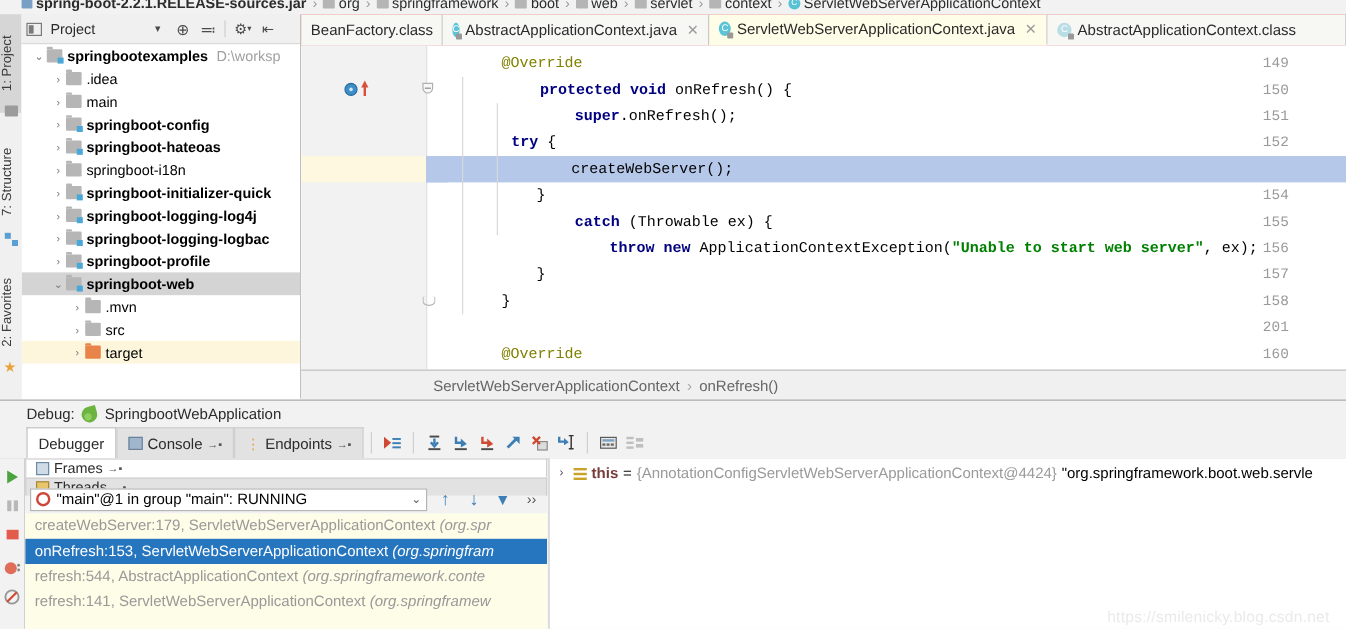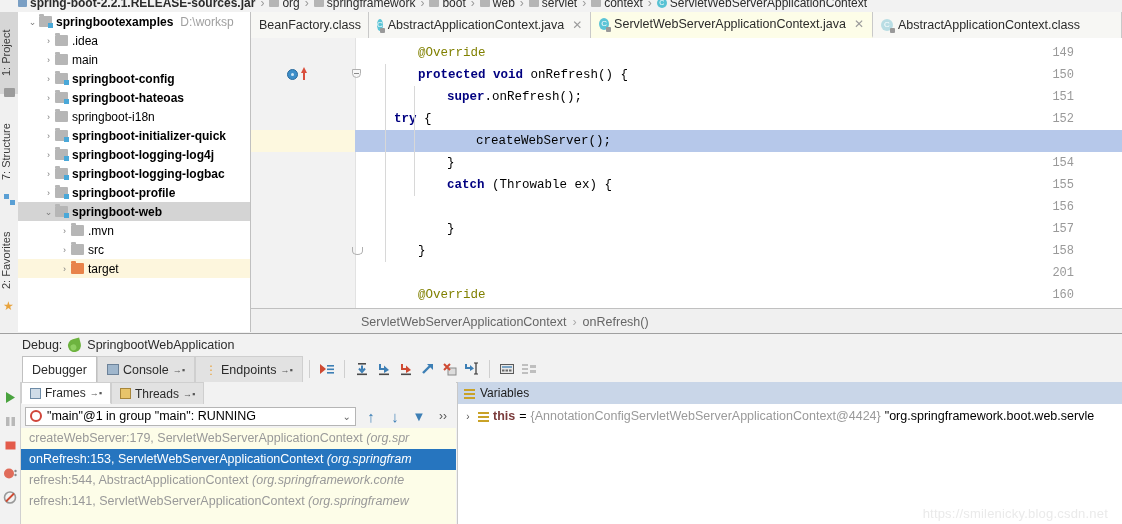--- a/index.html
+++ b/index.html
@@ -104,21 +104,21 @@
   .gutnum{
     position:absolute;right:48px;font-family:"Liberation Mono",monospace;
     font-size:12px;color:#999;text-align:right;width:34px;
   }
   .codearea{position:absolute;left:104px;top:0;right:0;height:270px;}
   .cline{
     position:absolute;left:0;right:0;height:22px;line-height:22px;
     font-family:"Liberation Mono",monospace;font-size:12.5px;white-space:pre;
     color:#000;padding-left:34px;box-sizing:border-box;
   }
-  .kw{color:#000080;font-weight:bold;}
+  .kw{color:#000080;font-weight:bold;margin-left:32px;}
   .ann{color:#808000;}
   .str{color:#008000;font-weight:bold;}
   .hlrow{position:absolute;left:0;right:0;height:22px;background:#b6c8ea;}
   .gutterhl{position:absolute;left:0;width:104px;height:22px;background:#fdf8df;}
   .gutterhl2{position:absolute;left:104px;width:18px;height:22px;background:#b6c8ea;}
   .indentline{position:absolute;width:1px;background:#d8d8d8;}
 
   .breakpt{position:absolute;width:11px;height:11px;border-radius:50%;
            background:#3d8ec9;border:1px solid #2a6a9c;box-sizing:border-box;}
   .breakpt:after{content:"";position:absolute;left:3px;top:3px;width:3px;height:3px;
@@ -160,21 +160,21 @@
   .dtoolsep{width:1px;background:#cfcfcf;margin:4px 6px;}
   .dbtn{width:22px;height:22px;display:flex;align-items:center;justify-content:center;
         margin-top:2px;cursor:pointer;}
 
   .dbgbody{position:absolute;left:0;top:48px;width:1122px;height:143px;}
   .dbgleftstrip{position:absolute;left:0;top:0;width:20px;height:143px;background:#f2f2f2;
                 border-right:1px solid #d0d0d0;}
   .sbtn{position:absolute;left:3px;width:15px;height:15px;cursor:pointer;}
 
   .framespane{position:absolute;left:21px;top:0;width:435px;height:143px;background:#fff;}
-  .ftabs{height:22px;display:flex;align-items:stretch;background:#f2f2f2;}
+  .ftabs{height:22px;display:flex;align-items:stretch;background:#f2f2f2;flex-direction:column;}
   .ftab{display:flex;align-items:center;gap:4px;padding:0 8px;font-size:12px;color:#2b2b2b;
         background:#e2e2e2;border:1px solid #cfcfcf;border-bottom:none;cursor:pointer;box-sizing:border-box;}
   .ftab.active{background:#fff;border-bottom:1px solid #fff;}
   .threadrow{height:24px;display:flex;align-items:center;gap:6px;background:#f2f2f2;padding:0 4px;}
   .tsel{flex:1;height:19px;background:#fff;border:1px solid #b5b5b5;display:flex;
         align-items:center;padding:0 4px;gap:5px;font-size:12.5px;color:#000;box-sizing:border-box;}
   .tsel .cv{margin-left:auto;color:#666;font-size:10px;}
   .fbtn{width:18px;height:18px;display:flex;align-items:center;justify-content:center;cursor:pointer;}
   .framelist{position:absolute;left:0;top:46px;width:435px;height:97px;background:#fdfde8;overflow:hidden;}
   .frow{height:21px;line-height:21px;font-size:12.5px;white-space:nowrap;padding-left:8px;
@@ -220,20 +220,43 @@
       <div style="position:absolute;left:0;top:0;width:5px;height:5px;background:#5a9fd4;"></div>
       <div style="position:absolute;right:0;bottom:0;width:5px;height:5px;background:#5a9fd4;"></div>
     </div>
     <div class="vtab" style="top:200px;height:88px;">
       <span>2: Favorites</span>
     </div>
     <div style="position:absolute;left:3px;top:288px;font-size:12px;color:#e8a33d;line-height:12px;">★</div>
   </div>
 
   <div class="projwin">
+    <div class="projhdr">
+      <div style="width:13px;height:11px;border:1px solid #7a7a7a;box-sizing:border-box;position:relative;">
+        <div style="position:absolute;left:1px;top:1px;width:4px;height:7px;background:#7a7a7a;"></div>
+      </div>
+      <span class="lbl">Project</span>
+      <div class="tbtn" style="margin-left:40px;">
+          <span style="font-size:9px;">▾</span>
+        </div>
+      <div class="tbtn">
+          <span style="font-size:13px;">⊕</span>
+        </div>
+      <div class="tbtn">
+          <span style="font-size:13px;">≕</span>
+        </div>
+      <div class="sepv"></div>
+      <div class="tbtn">
+          <span style="font-size:12px;">⚙</span>
+          <span style="font-size:7px;">▾</span>
+        </div>
+      <div class="tbtn">
+          <span style="font-size:12px;">⇤</span>
+        </div>
+    </div>
     <div class="tree" id="proj-tree">
         <div class="trow">
           <span style="display: inline-block; width: 8px;"></span>
           <span class="arrow">⌄</span>
           <span class="folder mod"></span>
           <span class="tname b">springbootexamples</span>
           <span class="tpath">D:\worksp</span>
         </div>
         <div class="trow">
           <span style="display: inline-block; width: 24px;"></span>
@@ -355,20 +378,21 @@
       </div>
     <div class="codearea" id="codearea">
         <div class="cline" style="top: 4px; padding-left: 63px;"><span class="ann">@Override</span></div>
         <div class="cline" style="top: 26px; padding-left: 63px;"><span class="kw">protected void </span><span>onRefresh() {</span></div>
         <div class="cline" style="top: 48px; padding-left: 92px;"><span class="kw">super</span><span>.onRefresh();</span></div>
         <div class="cline" style="top: 70px; padding-left: 39px;"><span class="kw">try </span><span>{</span></div>
         <div class="hlrow" style="top: 92px;"></div>
         <div class="cline" style="top: 92px; padding-left: 121px;"><span>createWebServer();</span></div>
         <div class="cline" style="top: 114px; padding-left: 92px;"><span>}</span></div>
         <div class="cline" style="top: 136px; padding-left: 92px;"><span class="kw">catch </span><span>(Throwable ex) {</span></div>
+        <div class="cline" style="top: 158px; padding-left: 121px;"><span class="kw">throw new </span><span>ApplicationContextException(</span><span class="str">"Unable to start web server"</span><span>, ex);</span></div>
         <div class="cline" style="top: 180px; padding-left: 92px;"><span>}</span></div>
         <div class="cline" style="top: 202px; padding-left: 63px;"><span>}</span></div>
         <div class="cline" style="top: 224px; padding-left: 34px;"></div>
         <div class="cline" style="top: 246px; padding-left: 63px;"><span class="ann">@Override</span></div>
       </div>
   <div class="gutterhl" style="top: 92px;"></div>
       <div class="gutterhl2" style="top: 92px;"></div>
       <div class="breakpt" style="left: 36px; top: 31px;"></div>
       <div class="uparrow" style="left: 50px; top: 29px;"></div>
       <div style="position: absolute; left: 52px; top: 34px; width: 1.5px; height: 8px; background: rgb(217, 79, 61);"></div>
@@ -547,28 +571,20 @@
 
         <div class="framelist" id="framelist">
             <div class="frow"><span>createWebServer:179, ServletWebServerApplicationContext </span><span class="pkg">(org.spr</span></div>
             <div class="frow sel"><span>onRefresh:153, ServletWebServerApplicationContext </span><span class="pkg">(org.springfram</span></div>
             <div class="frow"><span>refresh:544, AbstractApplicationContext </span><span class="pkg">(org.springframework.conte</span></div>
             <div class="frow"><span>refresh:141, ServletWebServerApplicationContext </span><span class="pkg">(org.springframew</span></div>
           </div>
       </div>
 
       <div class="varspane">
-        <div class="varshdr">
-          <span class="varsicon">
-            <i style="top:1px;"></i>
-              <i style="top:5px;"></i>
-              <i style="top:9px;"></i>
-          </span>
-          <span>Variables</span>
-        </div>
         <div class="varrow">
           <span class="tw">›</span>
           <span class="varsicon" style="display:inline-block;">
             <i style="top:1px;"></i>
               <i style="top:5px;"></i>
               <i style="top:9px;"></i>
           </span>
           <span class="vname">this</span>
           <span class="veq">=</span>
           <span class="vref">{AnnotationConfigServletWebServerApplicationContext@4424}</span>

